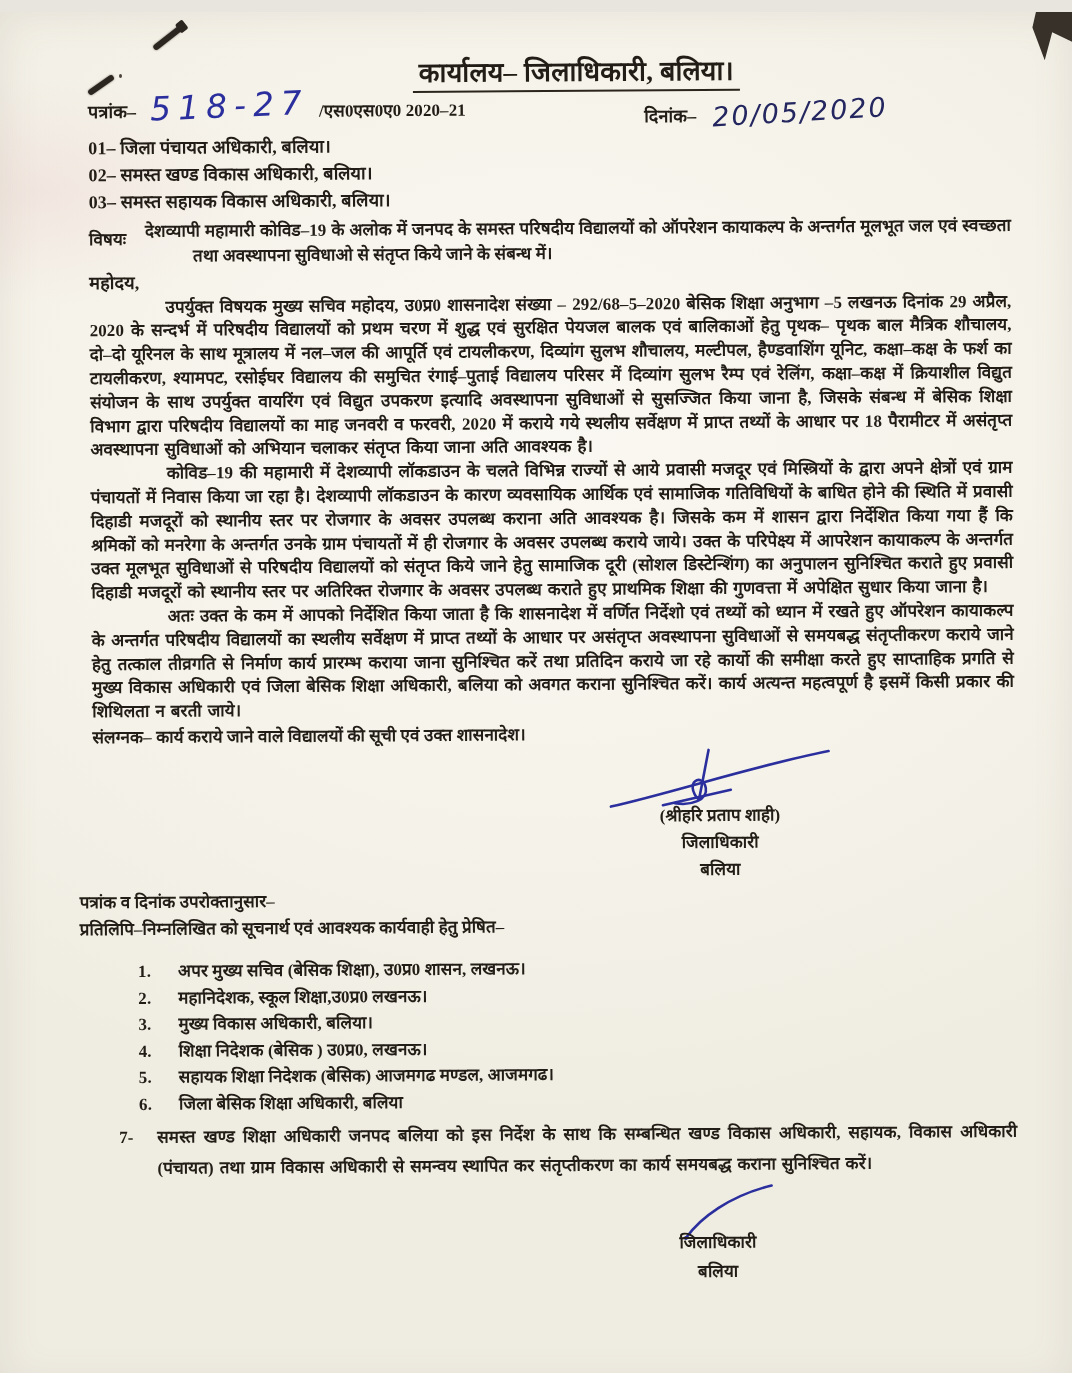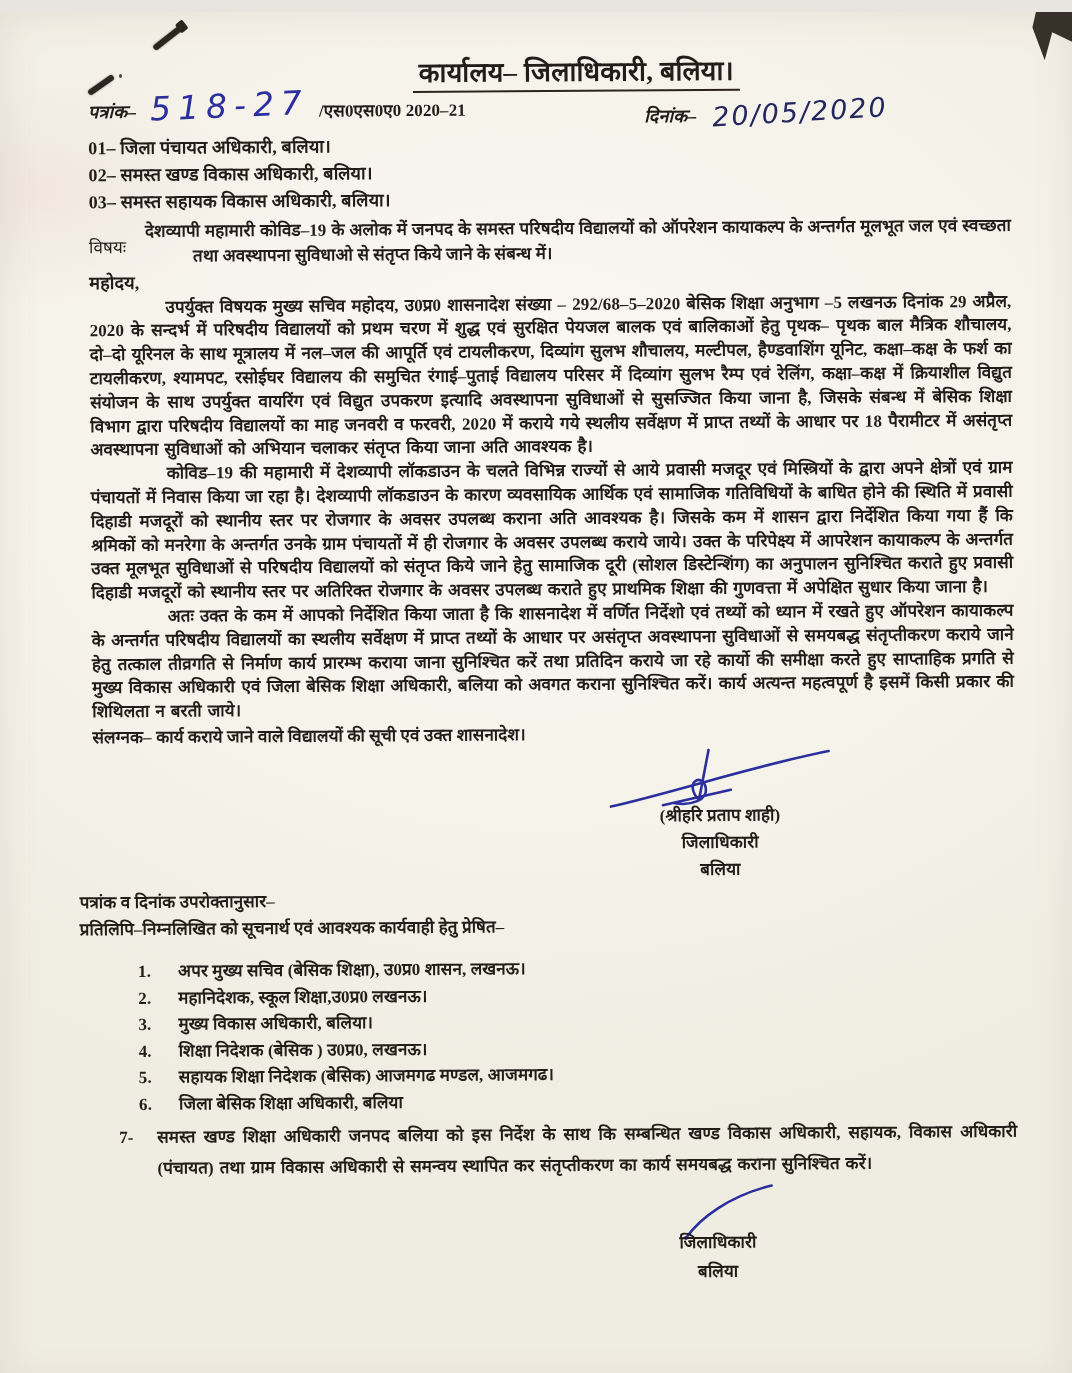--- a/index.html
+++ b/index.html
@@ -36,34 +36,34 @@
   }
 
   .title-wrap{text-align:center;margin-left:55px;}
   .doc-title{
     display:inline-block;font-size:27px;font-weight:700;
     border-bottom:2.5px solid #2a241d;padding:0 6px 2px 6px;line-height:1.1;
   }
 
   .ref-row{position:relative;height:48px;margin-top:-8px;}
   .ref-left{position:absolute;left:0;top:10px;display:flex;align-items:baseline;white-space:nowrap;}
-  .lbl{font-size:18px;font-weight:700;font-style:italic;}
+  .lbl{font-size:18px;font-weight:700;}
   .hand{
     font-family:"DejaVu Sans",sans-serif;
     color:#2b2f9e;font-style:italic;font-weight:500;
   }
   .hand.ref-no{font-size:33px;letter-spacing:7px;margin:-10px 10px 0 14px;transform:rotate(-2deg);}
   .ref-suffix{font-size:17px;font-weight:700;}
   .date-wrap{position:absolute;left:556px;top:14px;display:flex;align-items:baseline;white-space:nowrap;}
   .hand.date-val{font-size:27px;letter-spacing:2px;margin-left:16px;color:#23265f;transform:rotate(-3deg);}
 
   .addr-line{font-size:18px;line-height:27px;font-weight:700;}
 
   .subject{position:relative;margin-top:3px;line-height:25px;}
-  .subject-label{position:absolute;left:0;top:16px;font-weight:400;}
+  .subject-label{position:absolute;left:0;top:8px;font-weight:700;}
   .subject-text{margin-left:-18px;padding-left:122px;text-indent:-48px;text-align:justify;}
   .salutation{font-size:18px;line-height:26px;margin-top:1px;font-weight:700;}
 
   .para{
     text-align:justify;text-indent:76px;
     line-height:23.8px;margin:0;
     word-spacing:1.5px;
   }
   .enclosure{line-height:25px;margin-top:1px;font-weight:700;}
 

